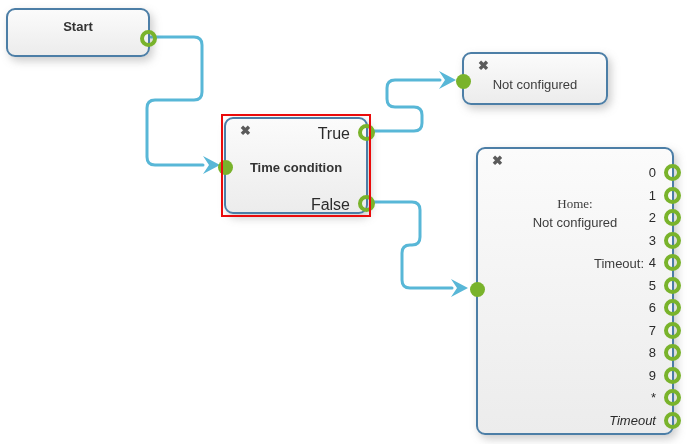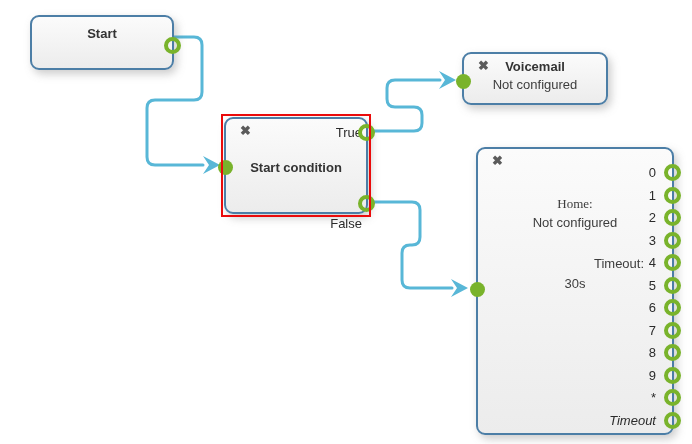--- a/index.html
+++ b/index.html
@@ -11,21 +11,21 @@
   #wires{position:absolute;left:0;top:0;z-index:1;}
   .wire{stroke:#58b7d7;stroke-width:3;fill:none;stroke-linecap:round;}
   .arrowhead{fill:#58b7d7;stroke:none;}
 
   .node{
     position:absolute;box-sizing:border-box;z-index:2;
     background:linear-gradient(180deg,#fbfbfb 0%,#ececec 100%);
     border:2px solid #4c7ea6;border-radius:9px;
     box-shadow:3px 4px 8px rgba(110,110,110,0.35);
   }
-  #node-start{left:6px;top:15px;width:144px;height:55px;margin-left:24px;}
+  #node-start{left:6px;top:8px;width:144px;height:49px;}
   #node-time{left:224px;top:117px;width:144px;height:97px;}
   #node-voicemail{left:462px;top:52px;width:146px;height:53px;}
   #node-menu{left:476px;top:147px;width:198px;height:288px;}
 
   .selection-rect{
     position:absolute;left:221px;top:114px;width:150px;height:103px;
     border:2px solid #ea0b0b;box-sizing:border-box;z-index:4;pointer-events:none;
   }
 
   .title{
@@ -34,21 +34,21 @@
   }
   .body-text{
     position:absolute;left:0;width:100%;text-align:center;
     font-size:13px;color:#3d3d3d;
   }
   .close{
     position:absolute;left:14px;top:5px;
     font-size:13px;font-weight:bold;color:#5b5b5b;cursor:pointer;line-height:14px;
   }
   .out-label{
-    position:absolute;font-size:13px;color:#2b2b2b;text-align:right;right:4px;
+    position:absolute;font-size:16px;color:#2b2b2b;text-align:right;right:16px;
   }
 
   .ring{
     position:absolute;width:9px;height:9px;border:4px solid #79b32b;
     border-radius:50%;background:transparent;z-index:6;
   }
   .dot{
     position:absolute;width:15px;height:15px;background:#79b32b;
     border-radius:50%;z-index:6;
   }
@@ -76,42 +76,40 @@
     <path class="arrowhead" d="M468 288 L451 279 L457 288 L451 297 Z"></path>
   </svg>
 
   <div class="node" id="node-start">
     <div class="title" style="top:9px;">Start</div>
     <div class="ring" style="right:-9px;top:20px;"></div>
   </div>
 
   <div class="node" id="node-time">
     <span class="close">✖</span>
-    <div class="title" style="top:41px;">Start condition</div>
+    <div class="title" style="top:41px;">Time condition</div>
     <span class="out-label" style="top:6px;">True</span>
-    <span class="out-label" style="top:77px;margin-top:20px;">False</span>
+    <span class="out-label" style="top:77px;">False</span>
     <div class="ring" style="right:-9px;top:5px;"></div>
     <div class="ring" style="right:-9px;top:76px;"></div>
     <div class="dot" style="left:-8px;top:41px;"></div>
   </div>
   <div class="selection-rect"></div>
 
   <div class="node" id="node-voicemail">
     <span class="close">✖</span>
-    <div class="title" style="top:5px;">Voicemail</div>
     <div class="body-text" style="top:23px;">Not configured</div>
     <div class="dot" style="left:-8px;top:20px;"></div>
   </div>
 
   <div class="node" id="node-menu">
     <span class="close">✖</span>
     <div class="body-text" style="top:47px;font-family:Liberation Serif, serif;">Home:</div>
     <div class="body-text" style="top:66px;">Not configured</div>
     <div class="body-text" style="top:107px;padding-left:44px;">Timeout:</div>
-    <div class="body-text" style="top:127px;">30s</div>
     <div class="dot" style="left:-8px;top:133px;"></div>
 
     <div class="menu-port" style="top:15px;">
       <span class="menu-port-label">0</span>
       <div class="ring"></div>
     </div>
     <div class="menu-port" style="top:38px;">
       <span class="menu-port-label">1</span>
       <div class="ring"></div>
     </div>

